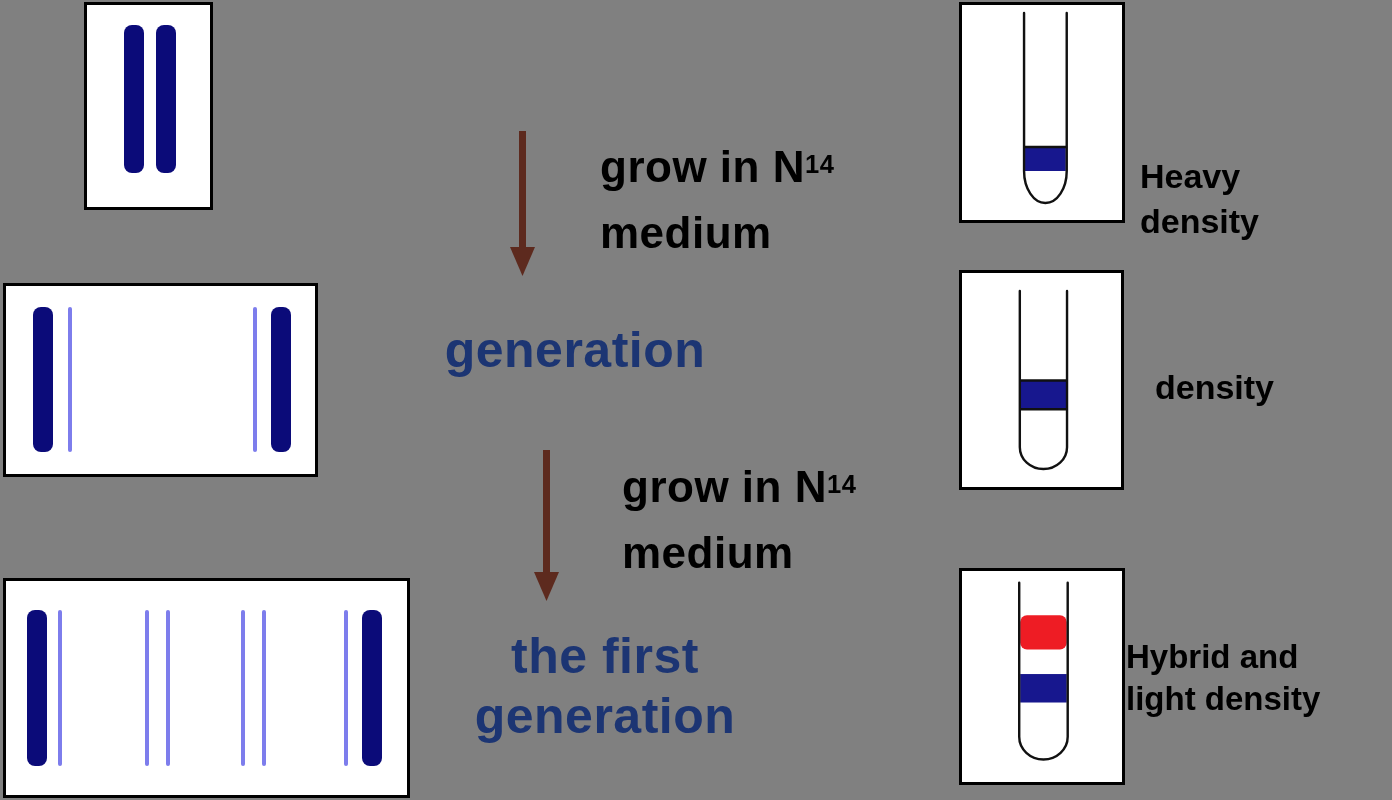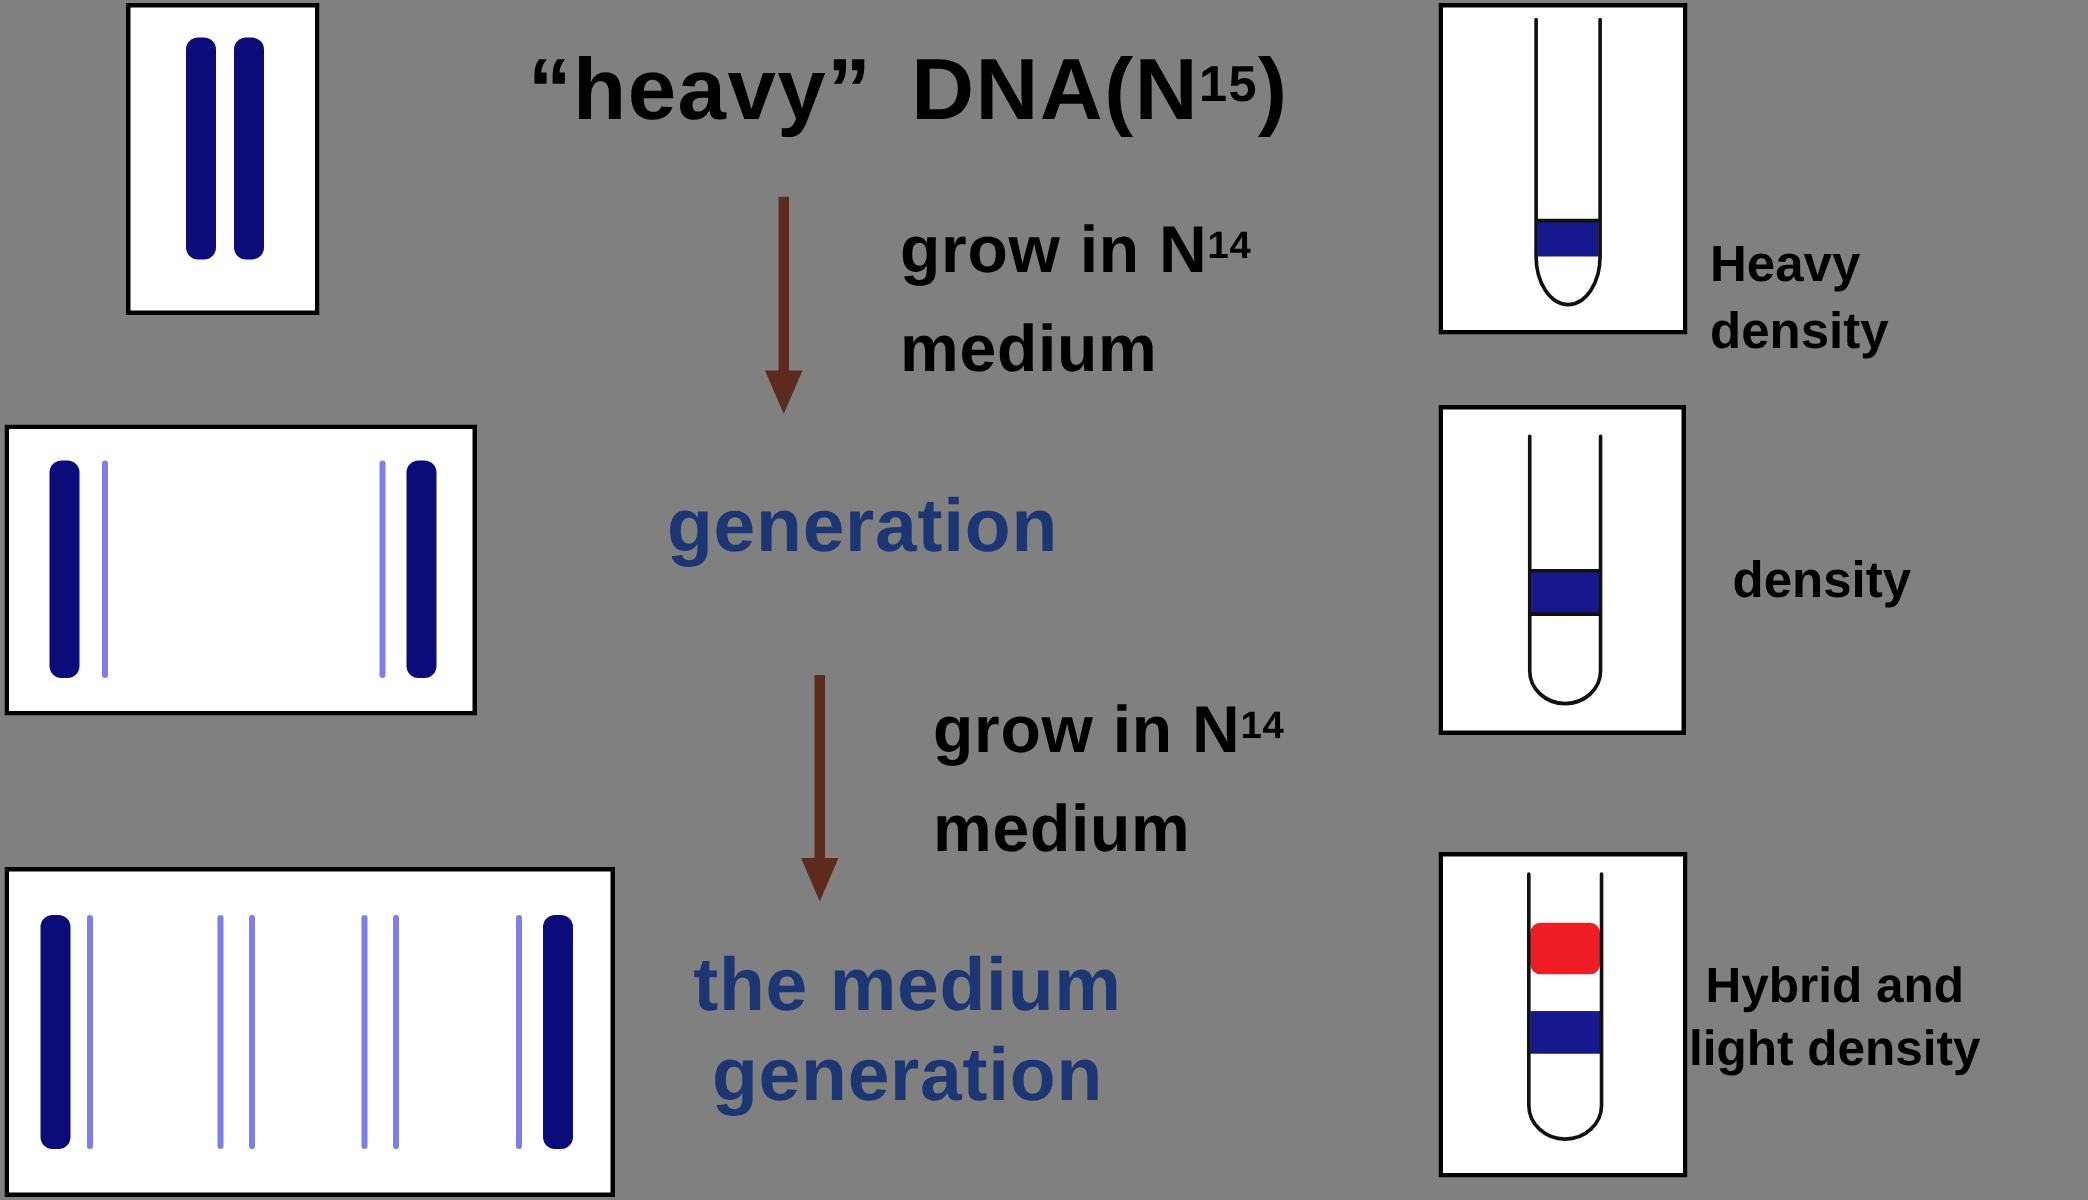--- a/index.html
+++ b/index.html
@@ -65,23 +65,20 @@
       <div class="bar thick" style="left: calc(7.7% - 10px); top: 13.6%; height: 72.7%;"></div>
       <div class="bar thin" style="left: calc(13.5% - 2px); top: 13.6%; height: 72.7%;"></div>
       <div class="bar thin" style="left: calc(35.1% - 2px); top: 13.6%; height: 72.7%;"></div>
       <div class="bar thin" style="left: calc(40.5% - 2px); top: 13.6%; height: 72.7%;"></div>
       <div class="bar thin" style="left: calc(59.2% - 2px); top: 13.6%; height: 72.7%;"></div>
       <div class="bar thin" style="left: calc(64.4% - 2px); top: 13.6%; height: 72.7%;"></div>
       <div class="bar thin" style="left: calc(84.8% - 2px); top: 13.6%; height: 72.7%;"></div>
       <div class="bar thick" style="left: calc(91.2% - 10px); top: 13.6%; height: 72.7%;"></div>
     </div>
 
-  <div class="title">
-    <span>“heavy”</span><span class="gap"></span><span>DNA(N</span><sup class="iso">15</sup><span>)</span>
-  </div>
 
   <svg class="arrow" style="left:504px;top:131px;" width="37" height="146">
     <line x1="18.5" y1="0" x2="18.5" y2="120" stroke="var(--arrow)" stroke-width="7"></line>
     <polygon points="6,116 31,116 18.5,145" fill="var(--arrow)"></polygon>
   </svg>
 
   <div class="grow" style="left:600px;top:134px;">
     <span>grow in N</span><sup class="iso">14</sup><br>
     <span>medium</span>
   </div>
@@ -94,21 +91,21 @@
     <line x1="18.5" y1="0" x2="18.5" y2="126" stroke="var(--arrow)" stroke-width="7"></line>
     <polygon points="6,122 31,122 18.5,151" fill="var(--arrow)"></polygon>
   </svg>
 
   <div class="grow" style="left:622px;top:454px;">
     <span>grow in N</span><sup class="iso">14</sup><br>
     <span>medium</span>
   </div>
 
   <div class="gen" style="left:450px;top:626px;width:310px;">
-    <div>the medium</div>
+    <div>the first</div>
     <div>generation</div>
   </div>
 
   <div class="whitebox" id="tube-0" style="left:959px;top:2px;width:166px;height:221px;">
       <svg class="tube-svg" viewBox="0 0 165 215" preserveAspectRatio="none">
         <rect x="65" y="142" width="42" height="24" rx="0" fill="#17178e"></rect>
         <line x1="64" y1="142" x2="108" y2="142" stroke="#111111" stroke-width="2.5"></line>
         <path d="M 64 8 L 64 166 A 22 32 0 0 0 108 166 L 108 8" fill="none" stroke="#111111" stroke-width="2.5" stroke-linecap="round"></path>
       </svg>
     </div>
@@ -128,18 +125,18 @@
       </svg>
     </div>
 
   <div class="tube-label" style="left:1140px;top:122px;margin-top:32px;">
     <div>Heavy</div>
     <div>density</div>
   </div>
   <div class="tube-label" style="left:1155px;top:365px;">
     <div>density</div>
   </div>
-  <div class="tube-label small" style="left:1126px;top:636px;text-align:center;">
+  <div class="tube-label small" style="left:1126px;top:636px;">
     <div>Hybrid and</div>
     <div>light density</div>
   </div>
 
 </div>
 
 </body></html>

